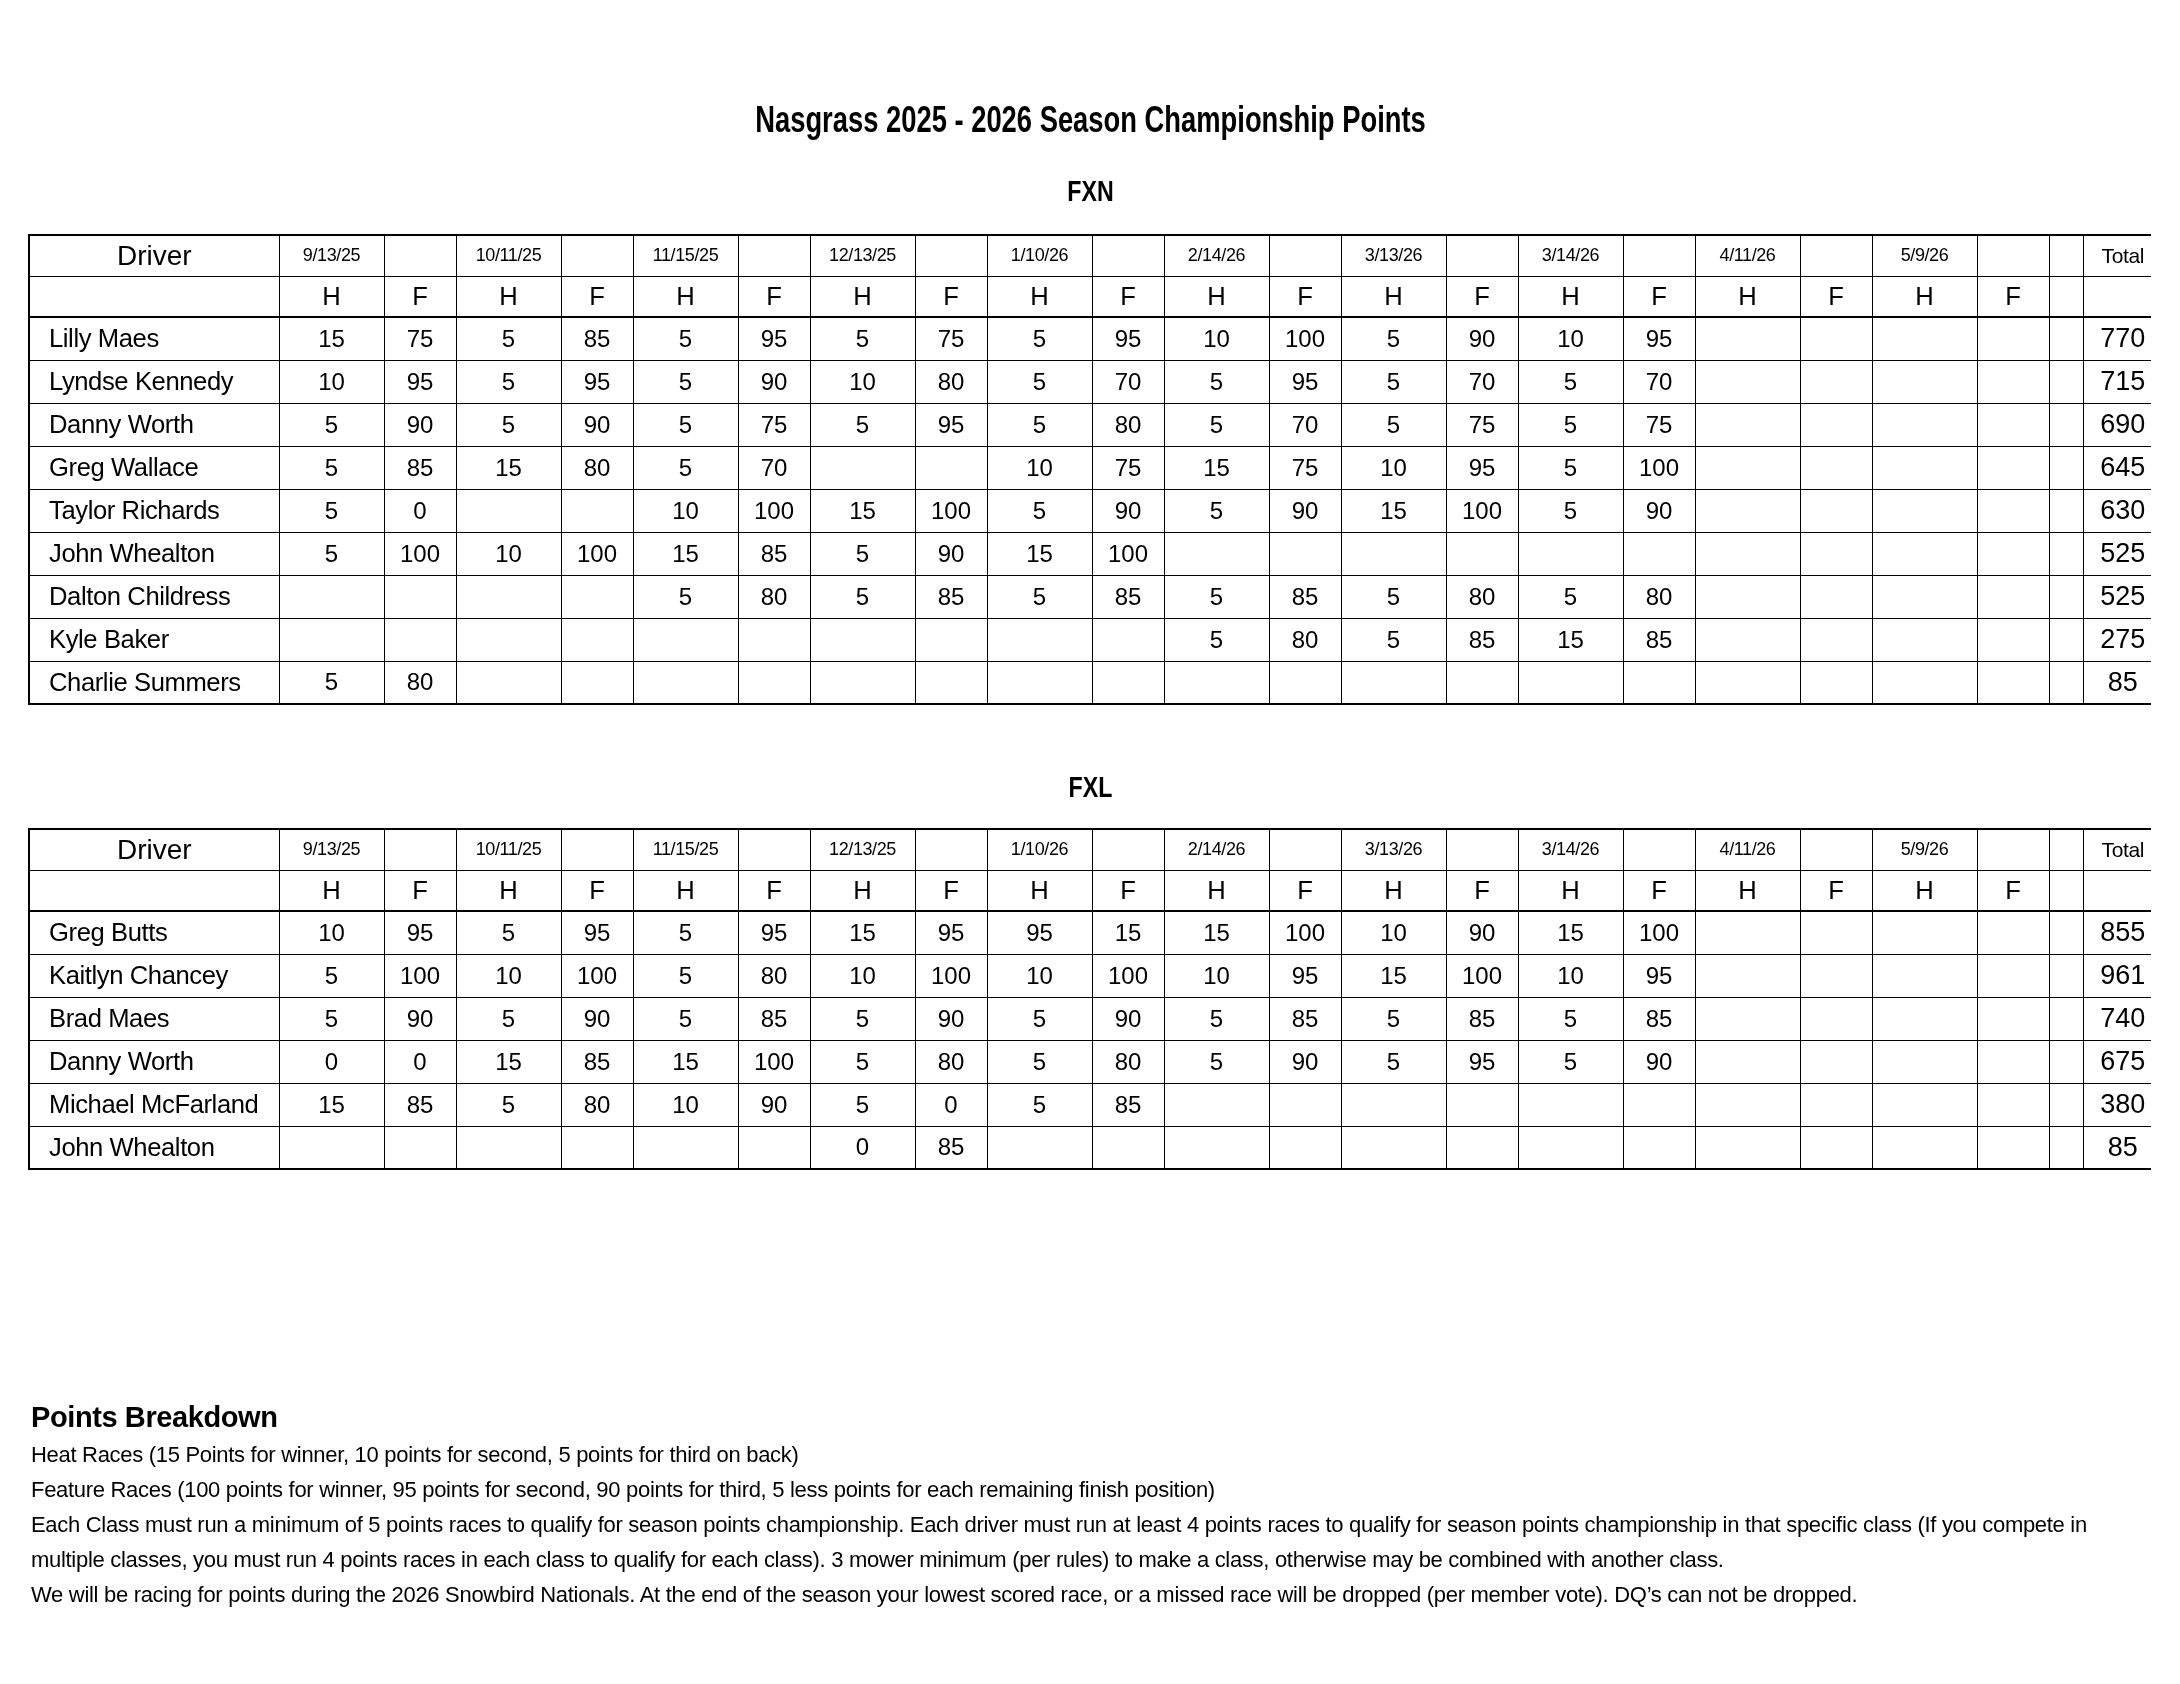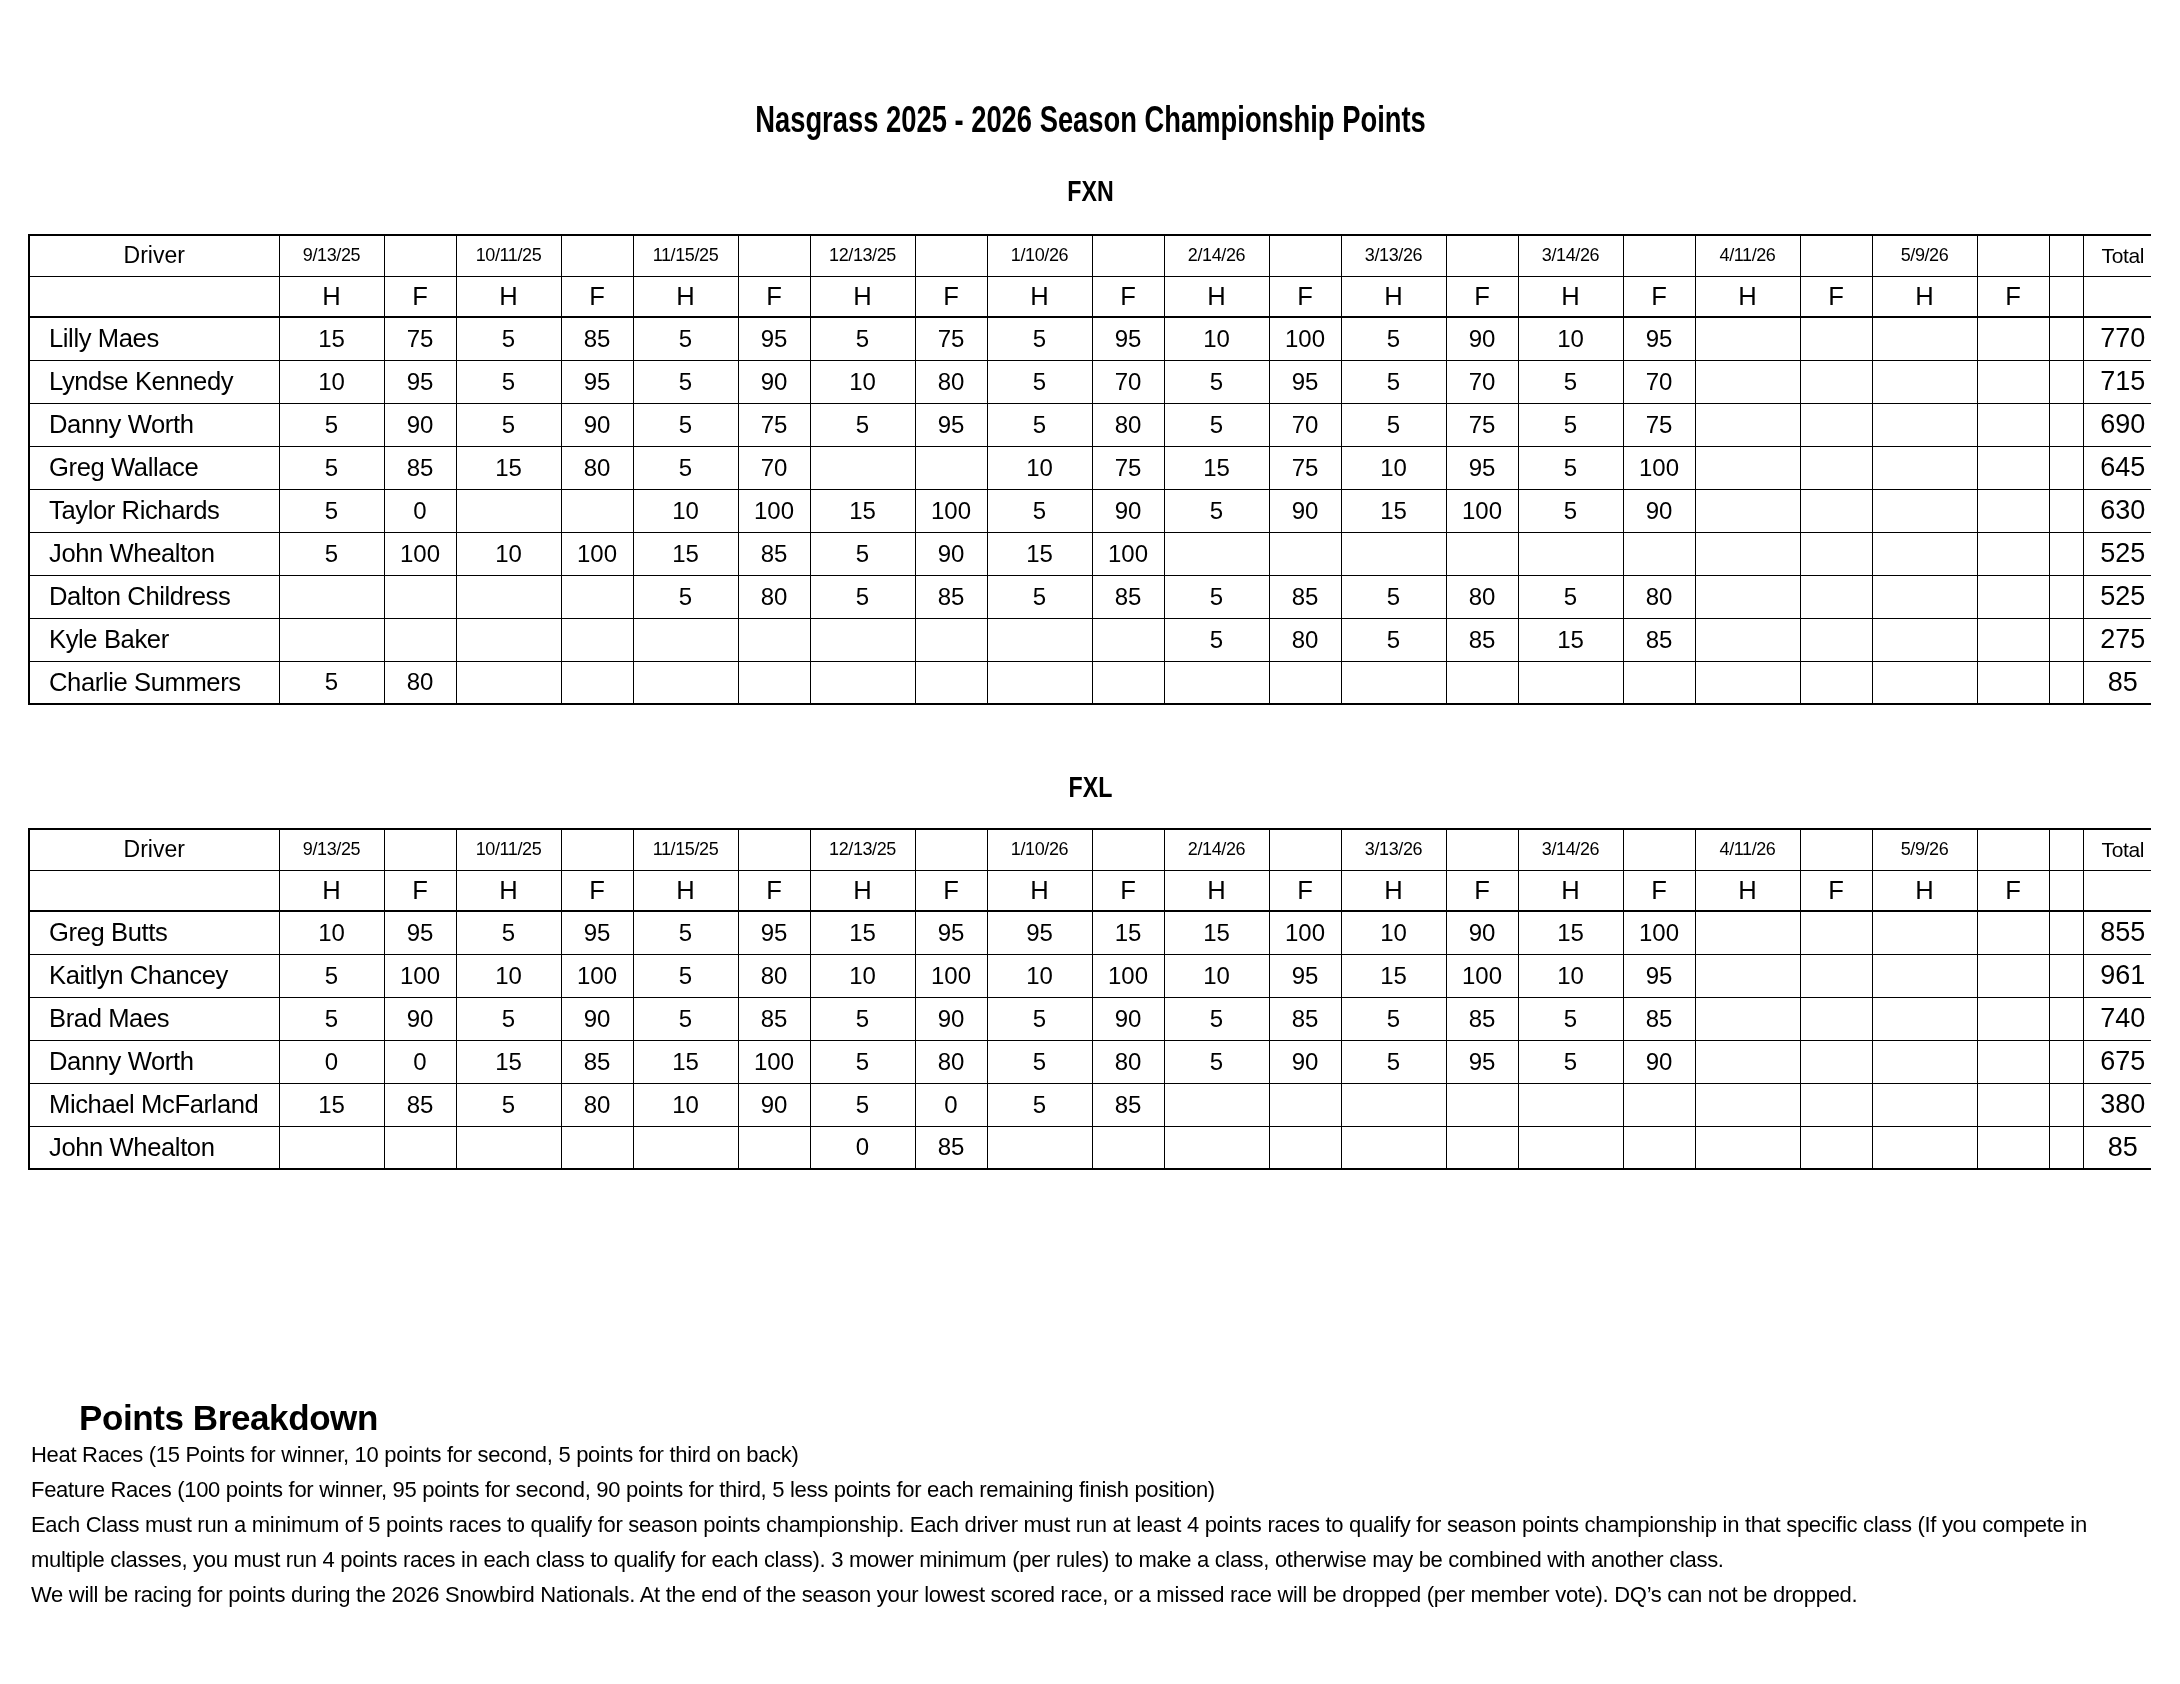--- a/index.html
+++ b/index.html
@@ -65,21 +65,21 @@
     overflow: hidden;
     font-weight: normal;
     white-space: nowrap;
   }
   tr.head-row    { height: 41px; }
   tr.subhead-row { height: 41px; }
   tr.data-row    { height: 43px; }
   tr.subhead-row td, tr.subhead-row th { border-bottom: 2.6px solid #000; }
 
   .cell-driver-head {
-    font-size: 23px;
+    font-size: 28px;
     font-weight: 700;
   }
   .cell-date {
     font-size: 18px;
     letter-spacing: -0.4px;
   }
   .cell-hf {
     font-size: 25.6px;
     font-weight: 700;
   }
@@ -102,25 +102,24 @@
     font-weight: 700;
   }
 
   .notes {
     position: absolute;
     left: 31px;
     top: 1398px;
     width: 2114px;
   }
   .notes-heading {
-    font-size: 35px;
+    font-size: 29px;
     font-weight: 700;
     line-height: 39px;
     letter-spacing: -0.4px;
-    margin-left: 48px;
   }
   .notes-line {
     font-size: 22px;
     line-height: 35px;
     letter-spacing: -0.3px;
   }
 </style>
 </head>
 <body>
 

